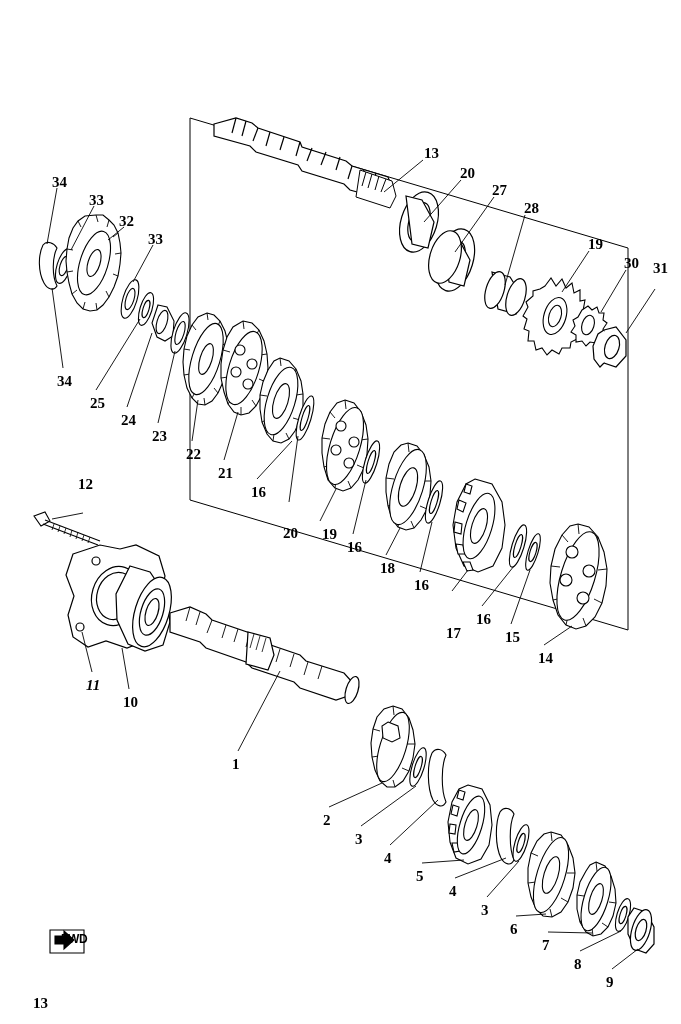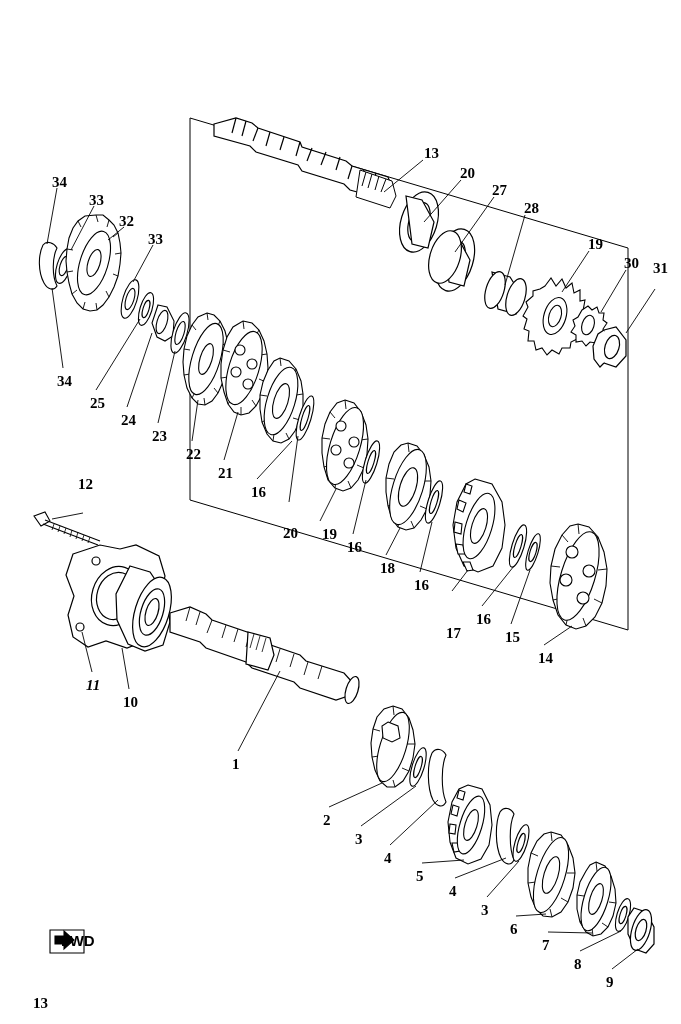--- a/index.html
+++ b/index.html
@@ -56,21 +56,21 @@
     position: absolute;
     left: 0; top: 0;
     width: 681px;
     height: 1024px;
     pointer-events: none;
   }
   .fwd-label {
     position: absolute;
     left: 61px;
     top: 932px;
-    font-size: 15px;
+    font-size: 12px;
     font-family: "Liberation Sans", sans-serif;
     font-weight: bold;
     letter-spacing: -0.3px;
   }
 </style>
 </head>
 <body>
 
 <div id="page">
 

